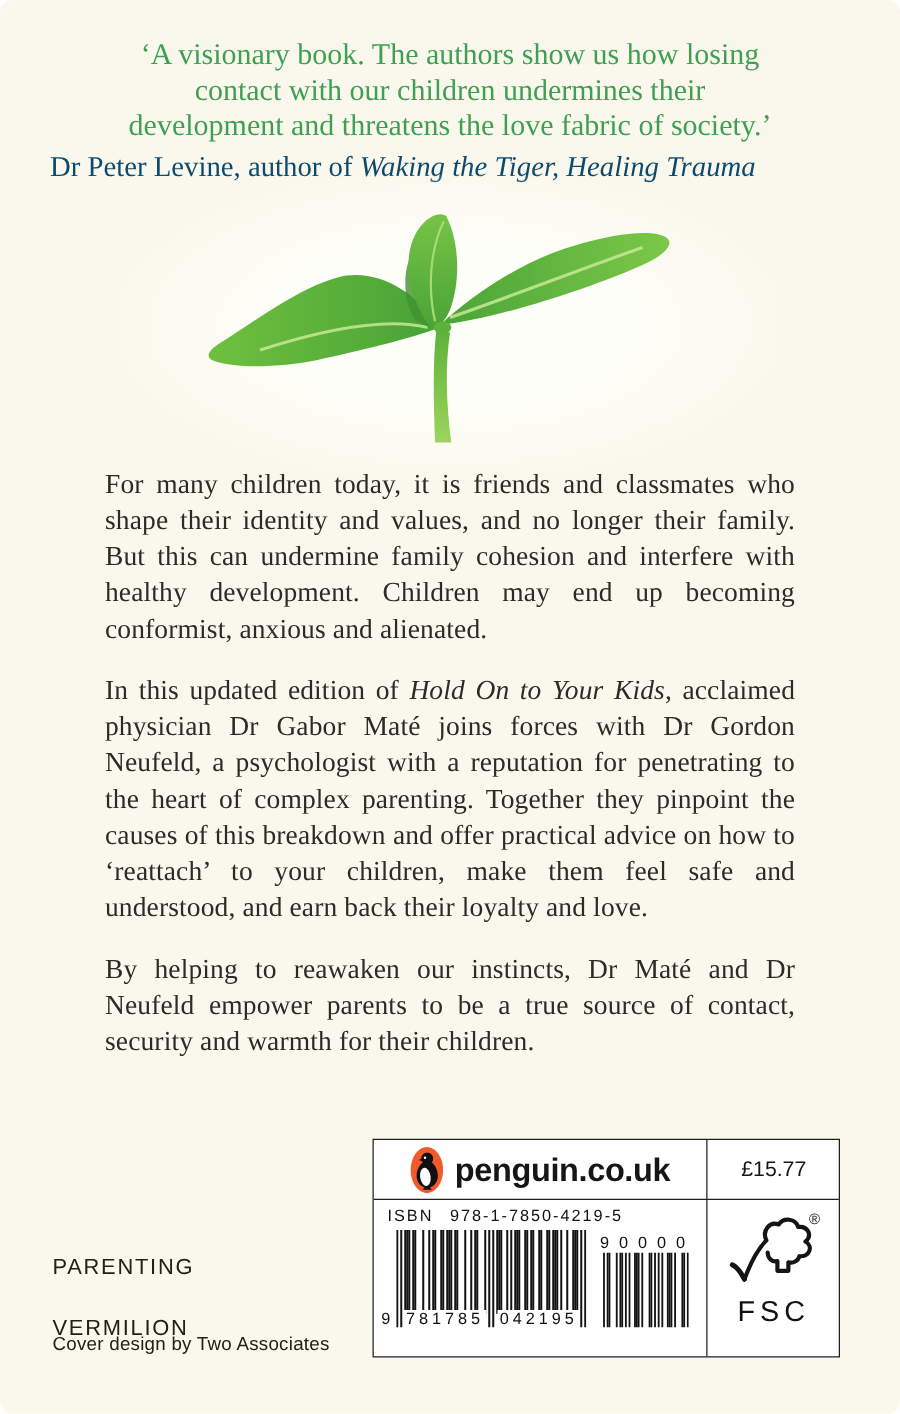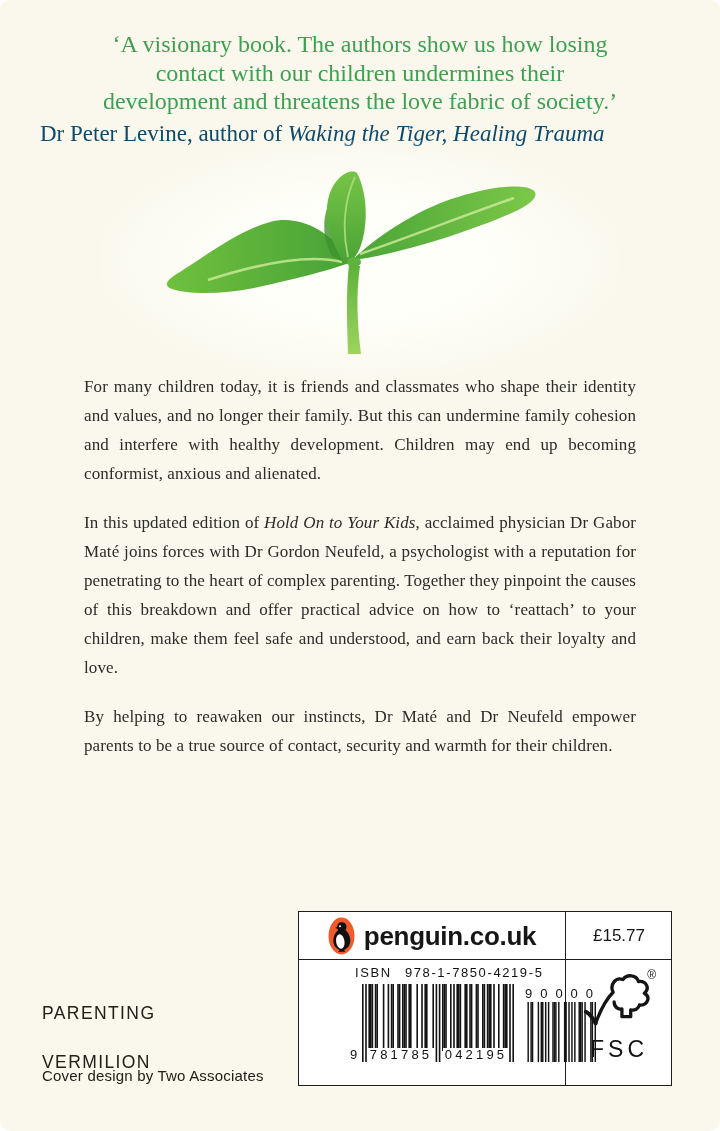--- a/index.html
+++ b/index.html
@@ -20,41 +20,41 @@
   }
   
   .plant-glow{
     position:absolute;left:100px;top:140px;width:520px;height:240px;
     background:radial-gradient(ellipse at center, rgba(255,255,250,.95) 35%, rgba(255,255,250,0) 75%);
   }
   .plant{position:absolute;left:136px;top:158px;width:450px;height:200px;}
   
   .body-copy{position:absolute;left:84px;top:372px;width:552px;}
   .body-copy p{
-    margin:0 0 20px 0;font-size:17px;line-height:29px;
+    margin:0 0 20px 0;font-size:22px;line-height:29px;
     text-align:justify;letter-spacing:.1px;
   }
   .body-copy p:last-child{margin-bottom:0;}
   
   .spine-label{position:absolute;left:42px;font-family:"Liberation Sans",sans-serif;color:#222018;}
   .category{top:1003px;font-size:17.5px;letter-spacing:1.4px;}
   .imprint{top:1036px;font-size:17.5px;letter-spacing:1.4px;margin-top:16px;}
   .credit{top:1067px;font-size:15px;letter-spacing:.2px;}
   
   .bcbox{
     position:absolute;left:298px;top:911px;width:374px;height:175px;
     background:#ffffff;border:1.6px solid #1e1e1e;box-sizing:border-box;
     font-family:"Liberation Sans",sans-serif;color:#161616;
   }
   .bcbox .toprow{position:absolute;left:0;top:0;width:100%;height:48px;border-bottom:1.6px solid #1e1e1e;box-sizing:border-box;}
   .bcbox .vdiv{position:absolute;top:0;bottom:0;left:266px;width:0;border-left:1.6px solid #1e1e1e;}
   .penguin-cell{position:absolute;left:0;top:0;width:266px;height:48px;display:flex;align-items:center;justify-content:center;gap:9px;}
   .penguin-site{font-size:26px;font-weight:bold;letter-spacing:-.3px;}
   .price-cell{position:absolute;left:266px;top:0;width:108px;height:48px;display:flex;align-items:center;justify-content:center;font-size:17px;}
-  .isbn-cell{position:absolute;left:0;top:48px;width:266px;height:125px;padding:5px 0 0 11px;box-sizing:border-box;margin-left:45px;}
+  .isbn-cell{position:absolute;left:0;top:48px;width:266px;height:125px;padding:5px 0 0 11px;box-sizing:border-box;}
   .isbn-label{font-size:13px;letter-spacing:1.6px;word-spacing:8px;color:#121212;}
   .bc-main{position:absolute;left:4px;top:24px;width:168px;height:96px;}
   .bc-main svg{position:absolute;left:14px;top:0;width:152px;height:78px;}
   .bc-main svg rect{fill:#131313;}
   .ean-d{position:absolute;font-size:13px;color:#111;top:64px;height:14px;line-height:14px;}
   .ean-d.d9{left:2px;}
   .ean-d.g1{left:20px;width:66px;background:#fff;text-align:center;letter-spacing:3.2px;}
   .ean-d.g2{left:95px;width:66px;background:#fff;text-align:center;letter-spacing:3.2px;}
   .bc-supp{position:absolute;left:180px;top:24px;width:74px;height:96px;}
   .supp-digits{position:absolute;left:0;top:2px;width:78px;text-align:center;font-size:13px;letter-spacing:8px;color:#111;}

